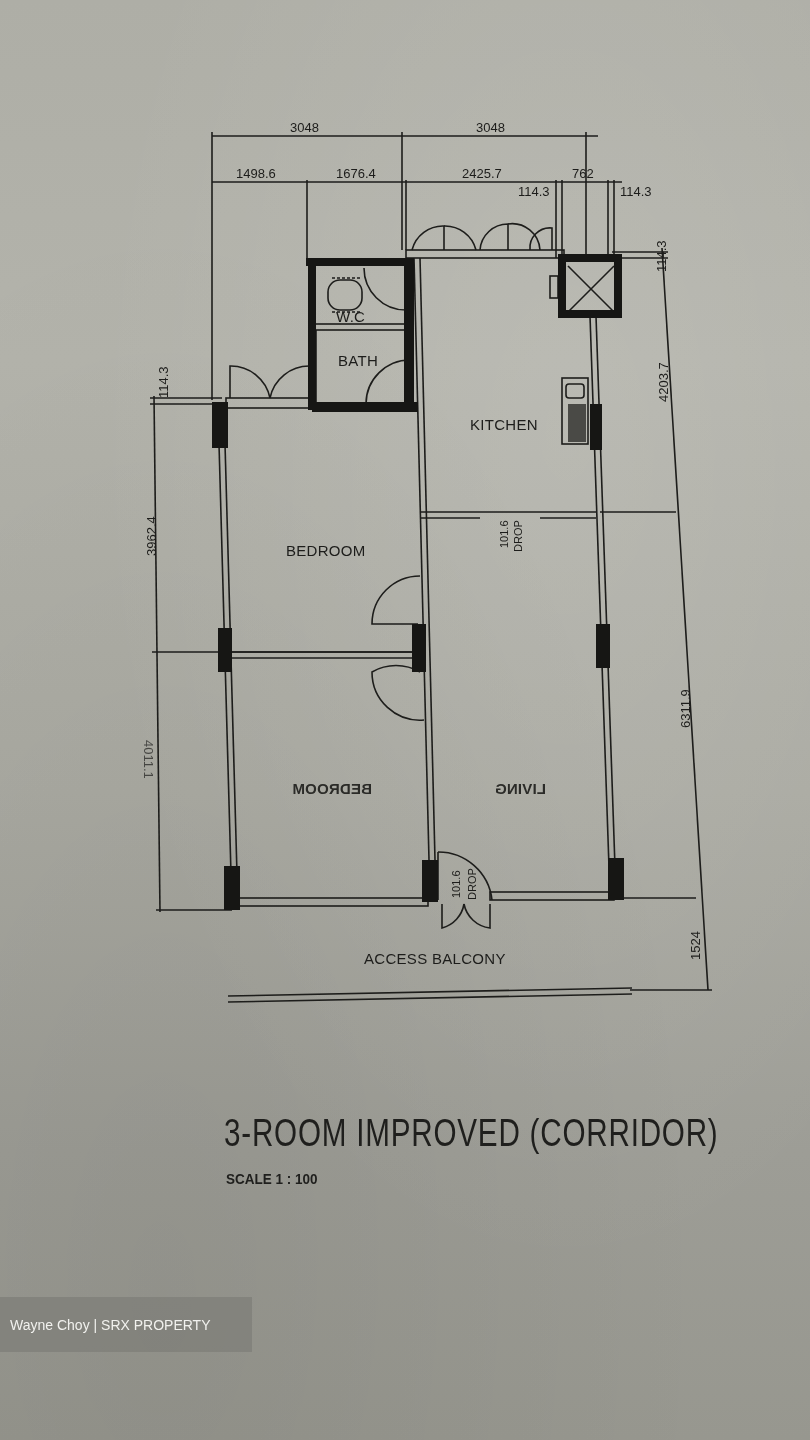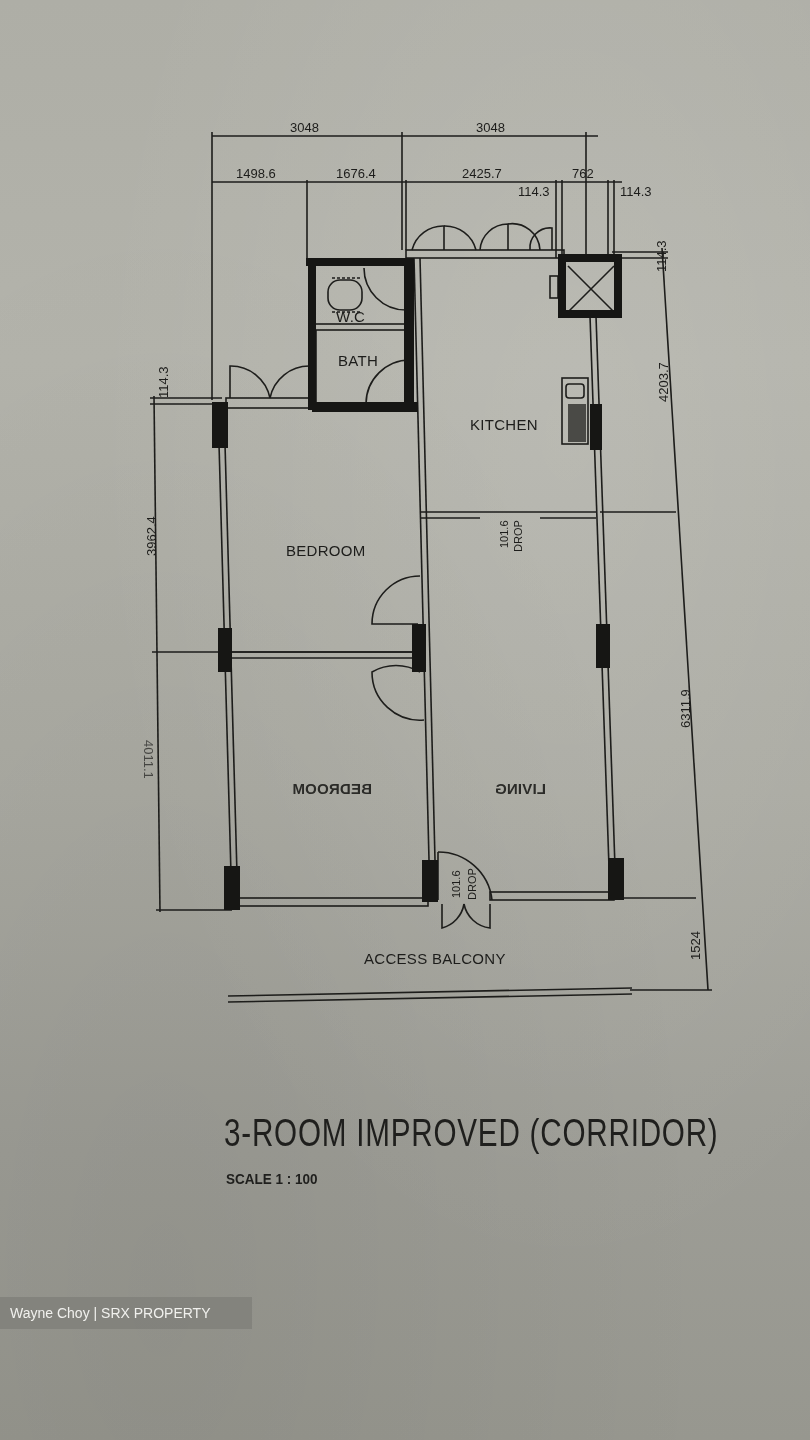--- a/index.html
+++ b/index.html
@@ -25,21 +25,21 @@
     position: absolute; left: 224px; top: 1112px;
     font-family: "Liberation Sans", sans-serif; font-size: 38px; color: #1f1f1d;
     transform: scaleX(0.78); transform-origin: left top; letter-spacing: 1px; white-space: nowrap;
   }
   .scale {
     position: absolute; left: 226px; top: 1170px;
     font-family: "Liberation Sans", sans-serif; font-size: 15px; font-weight: bold; color: #1f1f1d;
     transform: scaleX(0.9); transform-origin: left top; white-space: nowrap;
   }
   .watermark {
-    position: absolute; left: 0; top: 1297px; width: 252px; height: 32px;
+    position: absolute; left: 0; top: 1297px; width: 252px; height: 55px;
     background: rgba(128,128,122,0.85);
     display: flex; align-items: center;
   }
   .watermark span {
     color: #f1f1ee; font-size: 14px; padding-left: 10px;
     font-family: "Liberation Sans", sans-serif; white-space: nowrap;
   }
 </style>
 </head>
 <body>

